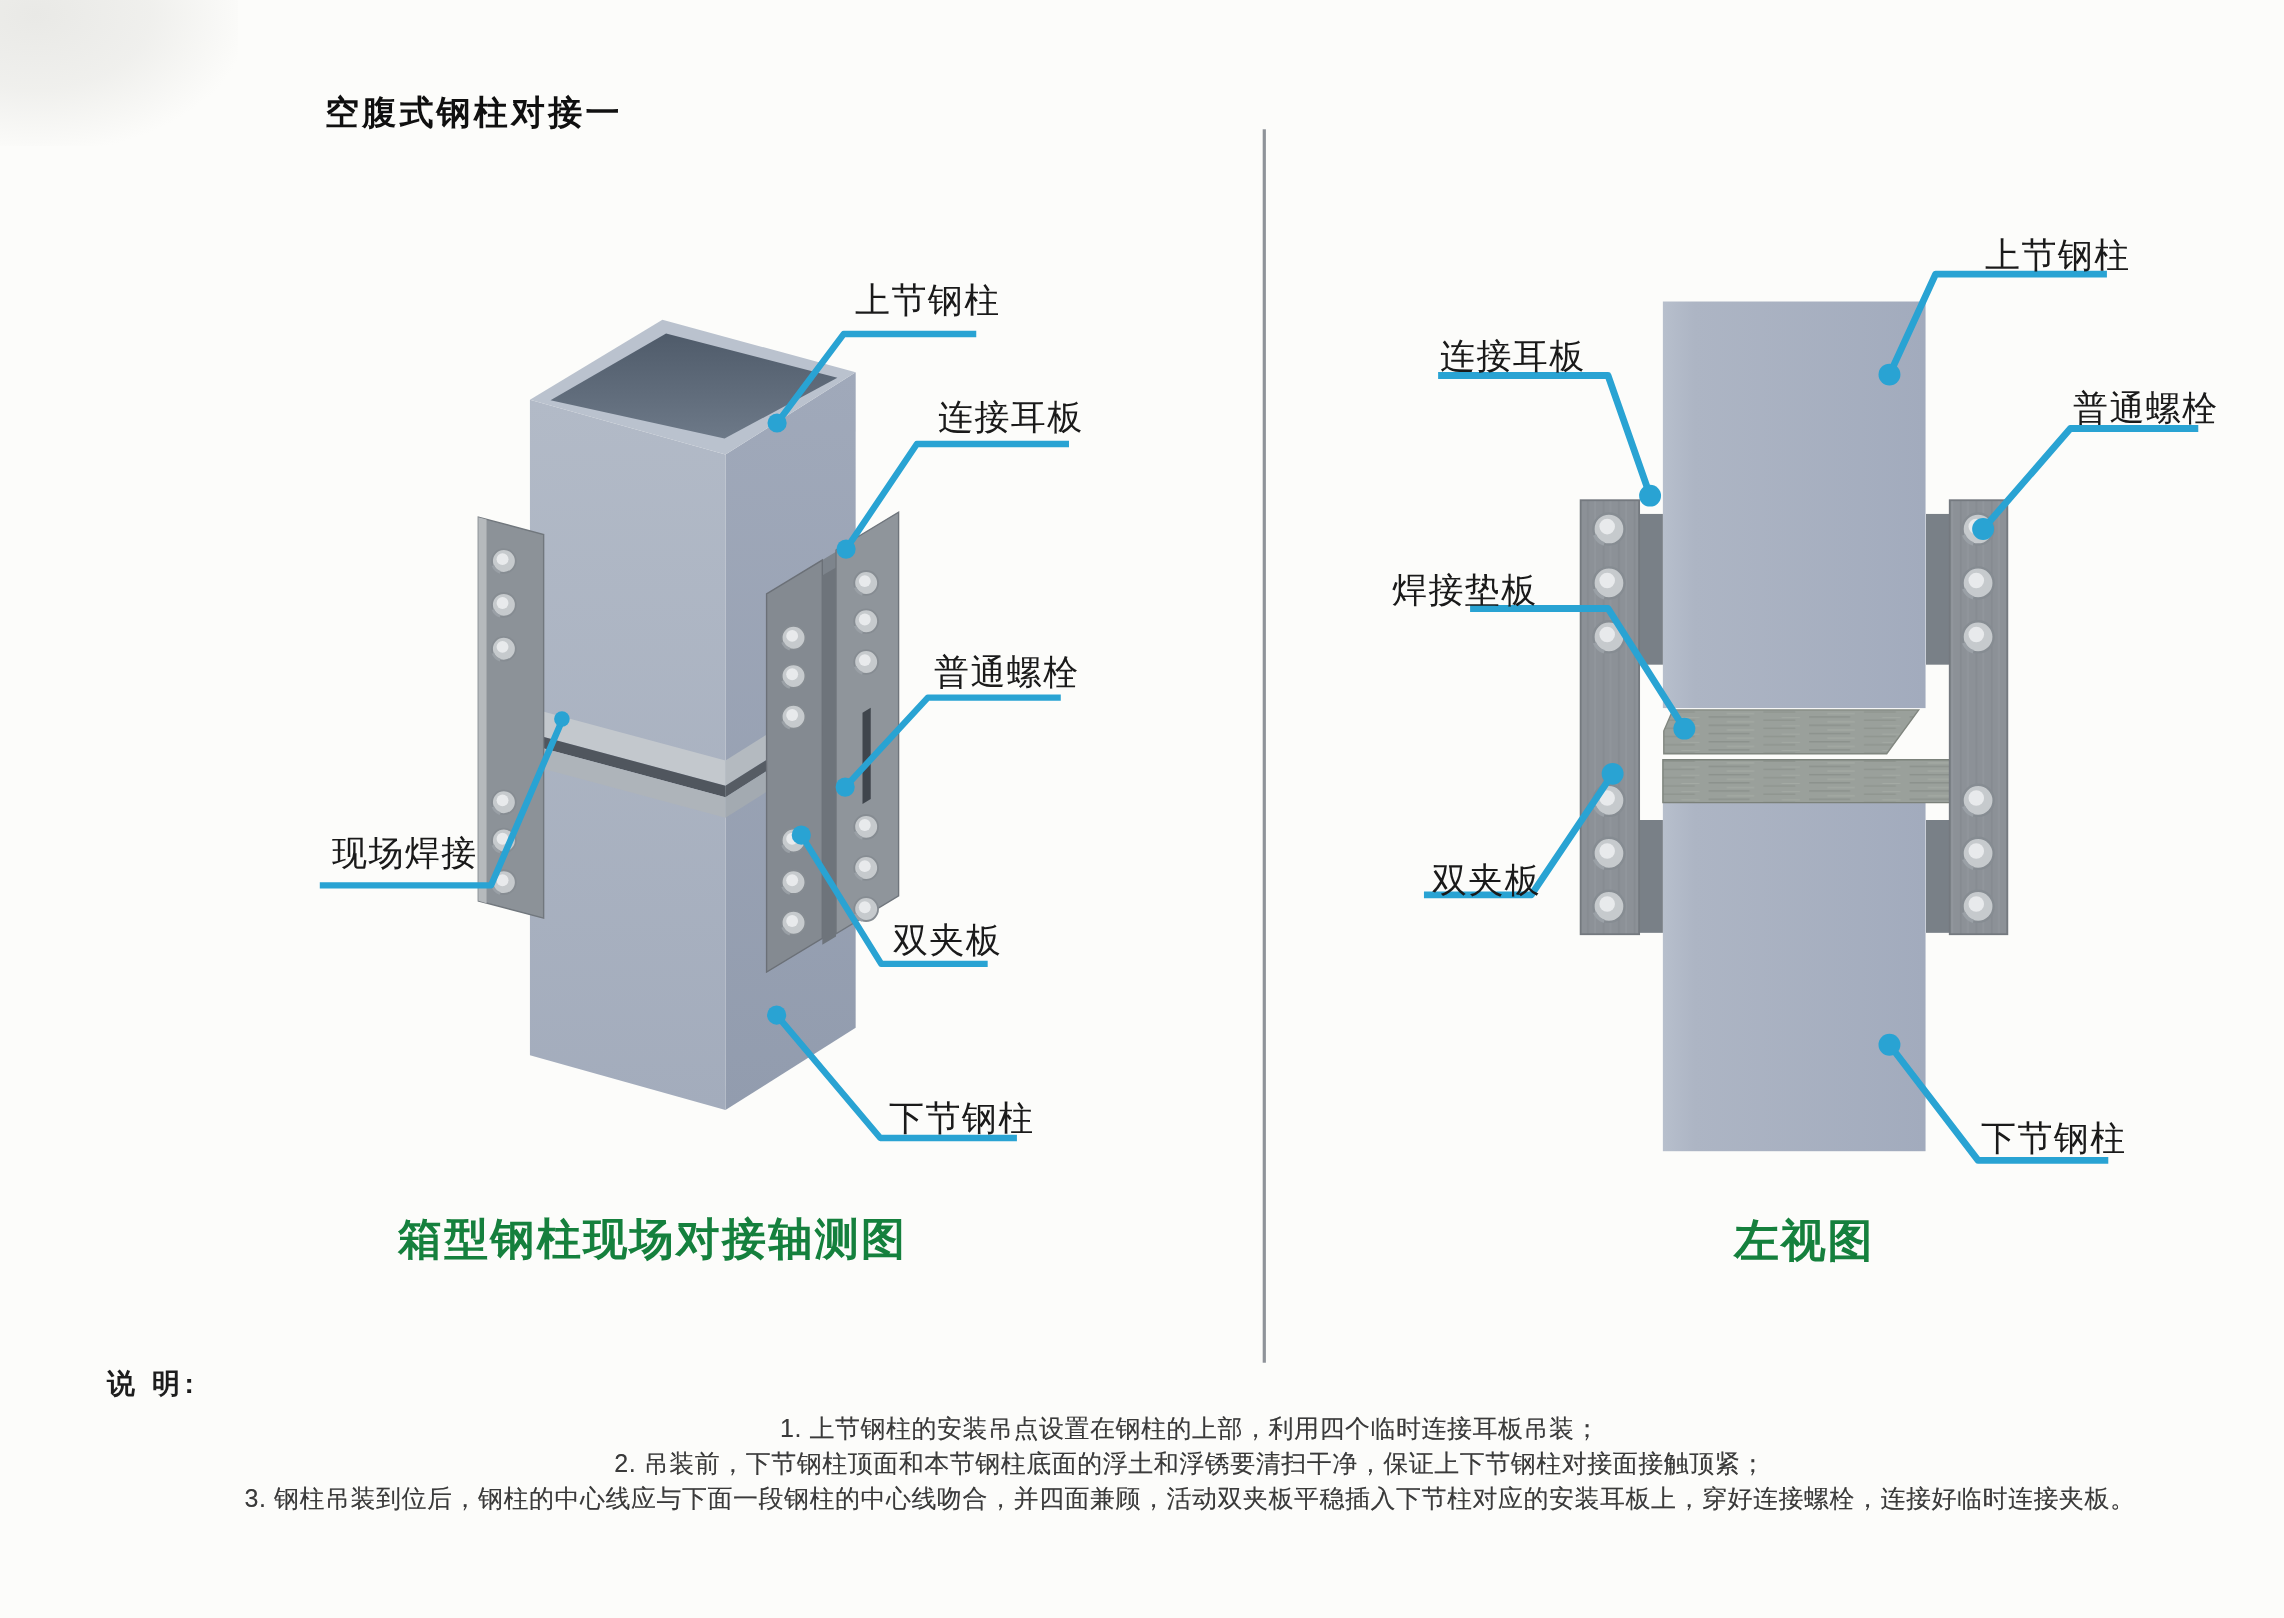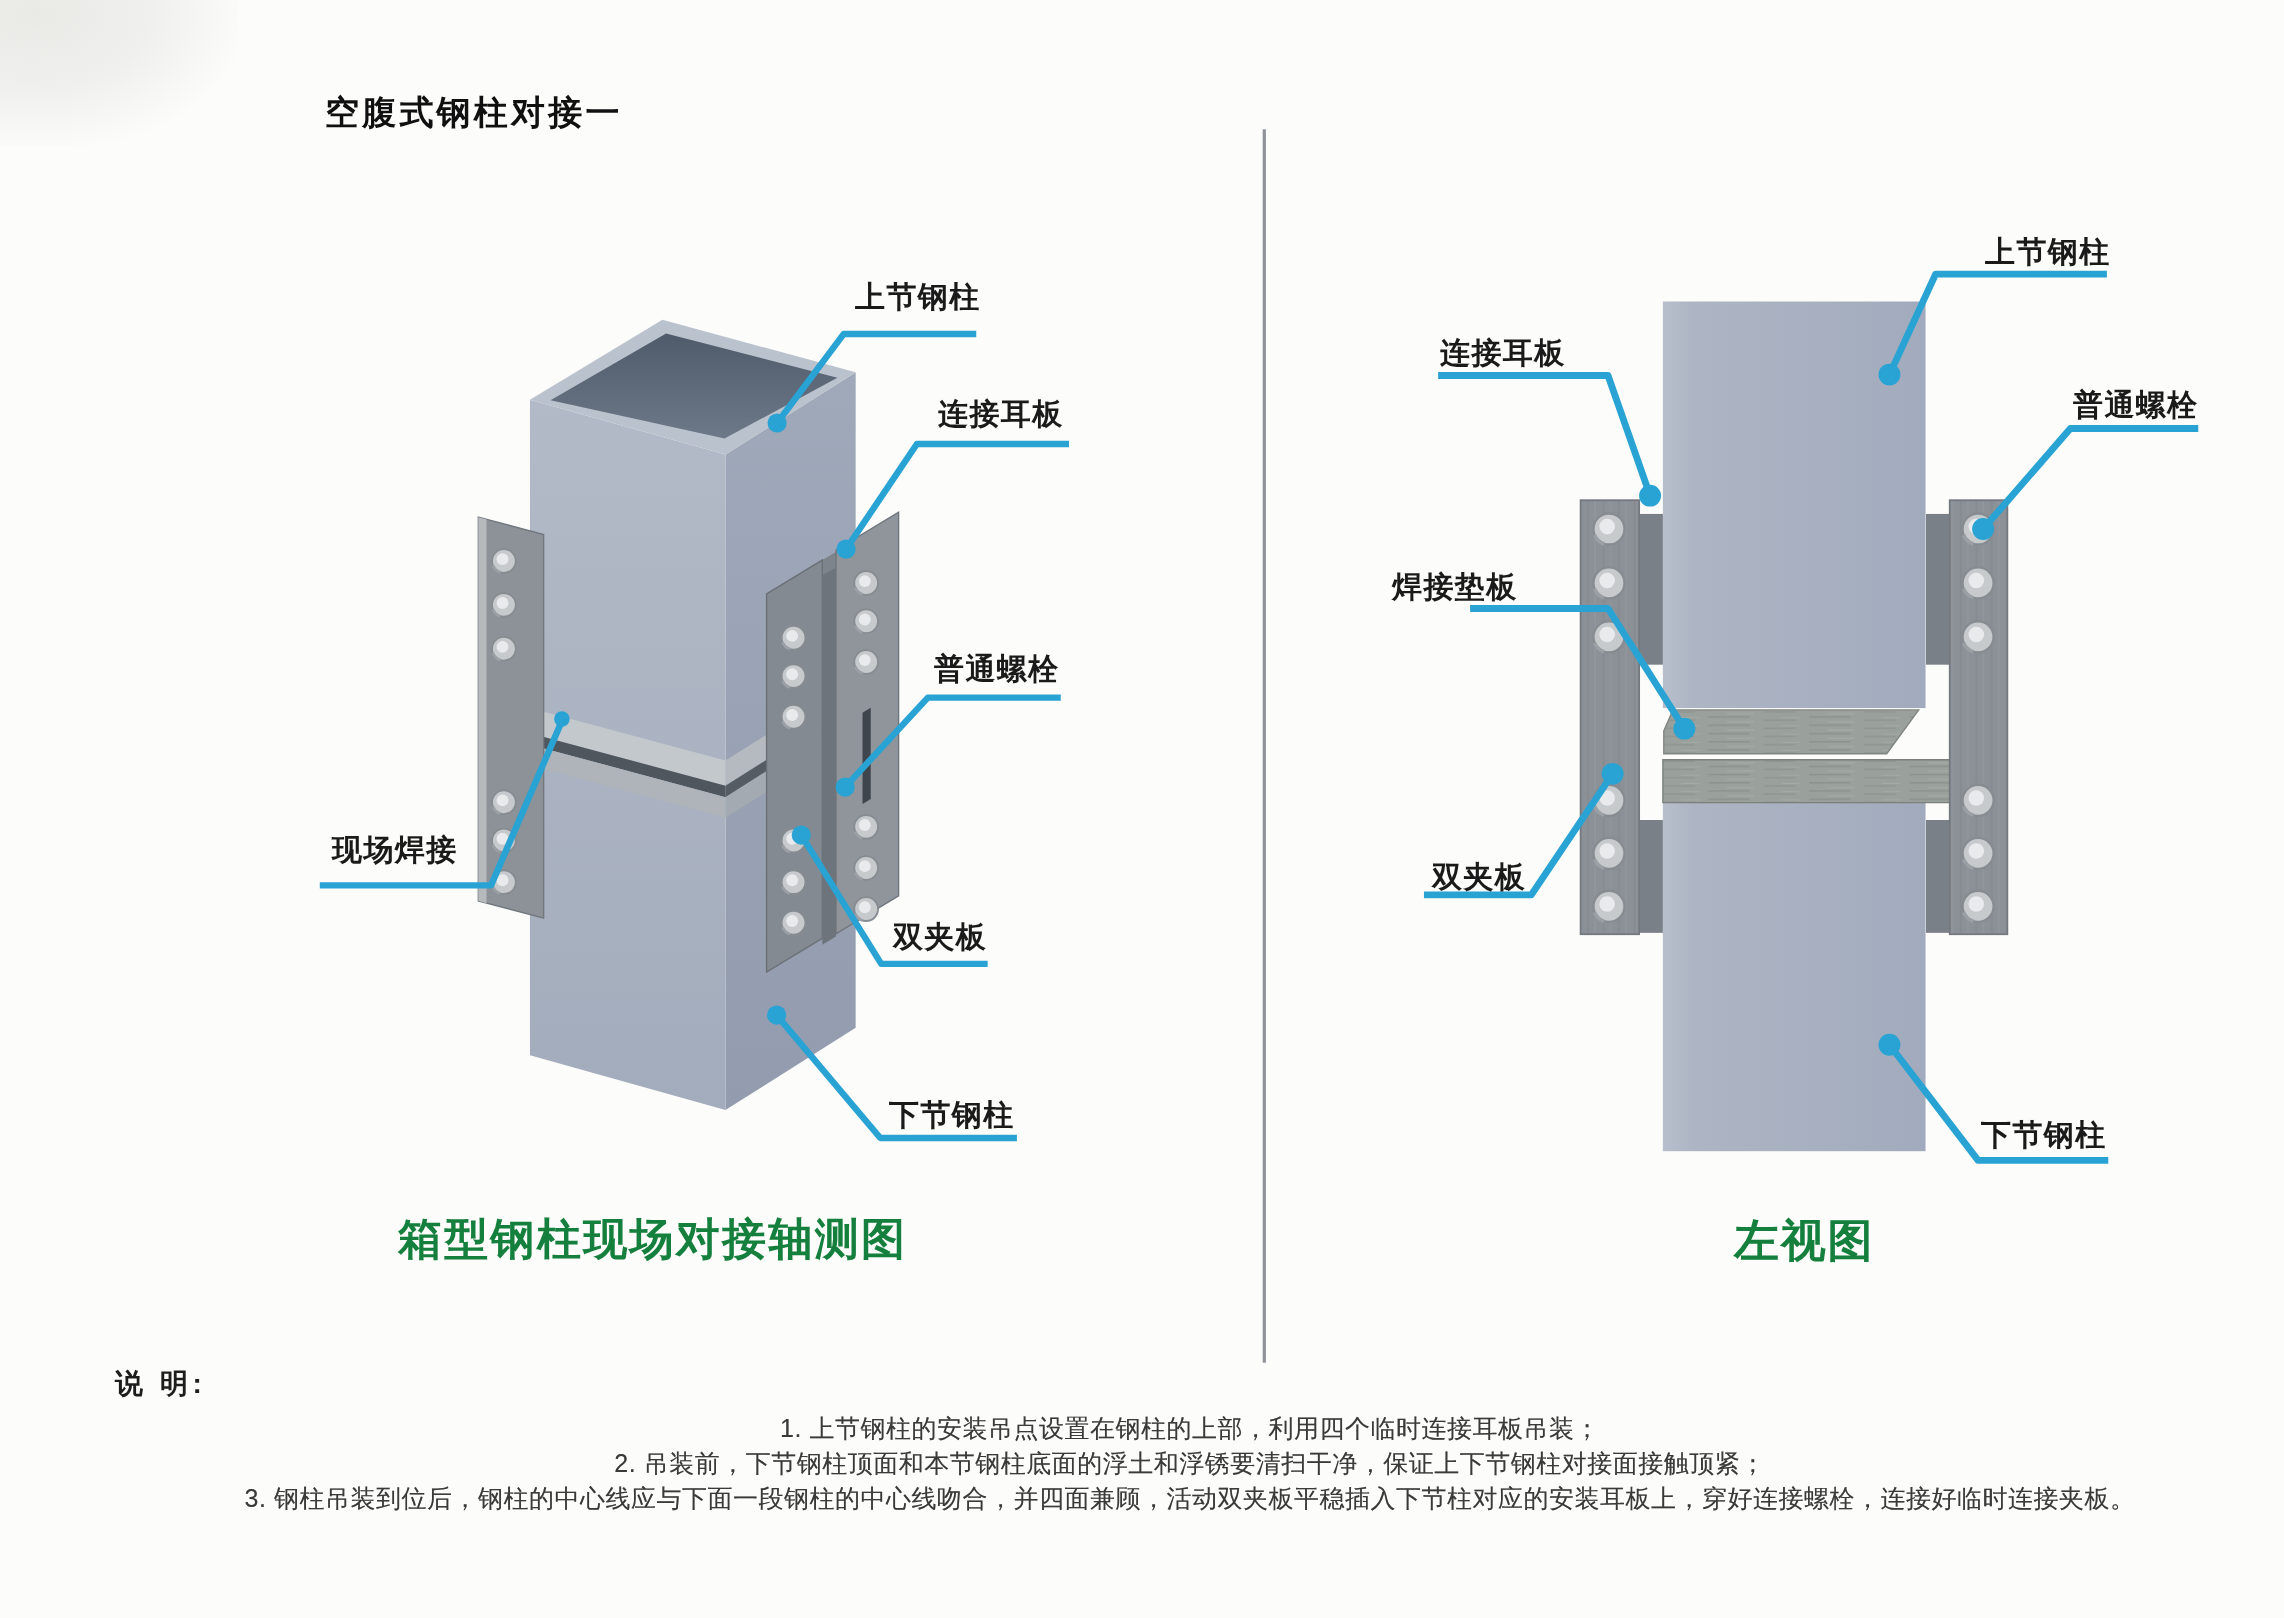--- a/index.html
+++ b/index.html
@@ -15,34 +15,34 @@
     position:absolute;left:0;top:0;width:238px;height:146px;
     background:radial-gradient(ellipse at 15% 10%, #e9e9e6 0%, rgba(233,233,230,0.65) 40%, rgba(252,252,250,0) 75%);
   }
   .title{
     position:absolute;left:325px;top:90px;
     font-size:34px;font-weight:800;color:#101010;letter-spacing:3.2px;
     font-family:"Liberation Serif", serif;
   }
   .lbl{
     position:absolute;
-    font-size:30px;font-weight:700;color:#1a1a1a;letter-spacing:1.4px;
+    font-size:35px;font-weight:400;color:#1a1a1a;letter-spacing:1.4px;
     white-space:nowrap;
   }
   .caption{
     position:absolute;
     font-weight:800;color:#15803d;
     font-family:"Liberation Serif", serif;
     white-space:nowrap;
   }
   .caption.left{left:398px;top:1210px;width:495px;text-align:center;font-size:44px;letter-spacing:2.3px;}
   .caption.right{left:1734px;top:1211px;width:137px;text-align:center;font-size:45px;letter-spacing:1.8px;}
   .notes{position:absolute;left:107px;top:1365px;width:2101px;}
   .notes .heading{
-    font-size:28px;font-weight:700;color:#1d1d1d;letter-spacing:4.6px;margin-bottom:8.2px;margin-left:8px;
+    font-size:28px;font-weight:700;color:#1d1d1d;letter-spacing:4.6px;margin-bottom:8.2px;
   }
   .notes .item{
     position:relative;margin-left:65px;
     font-size:25px;color:#3a3a3a;line-height:35px;letter-spacing:0.5px;
     text-shadow:0 0 0.5px rgba(80,80,80,0.45);
     white-space:nowrap;
     text-align:center;
   }
 </style>
 </head>

